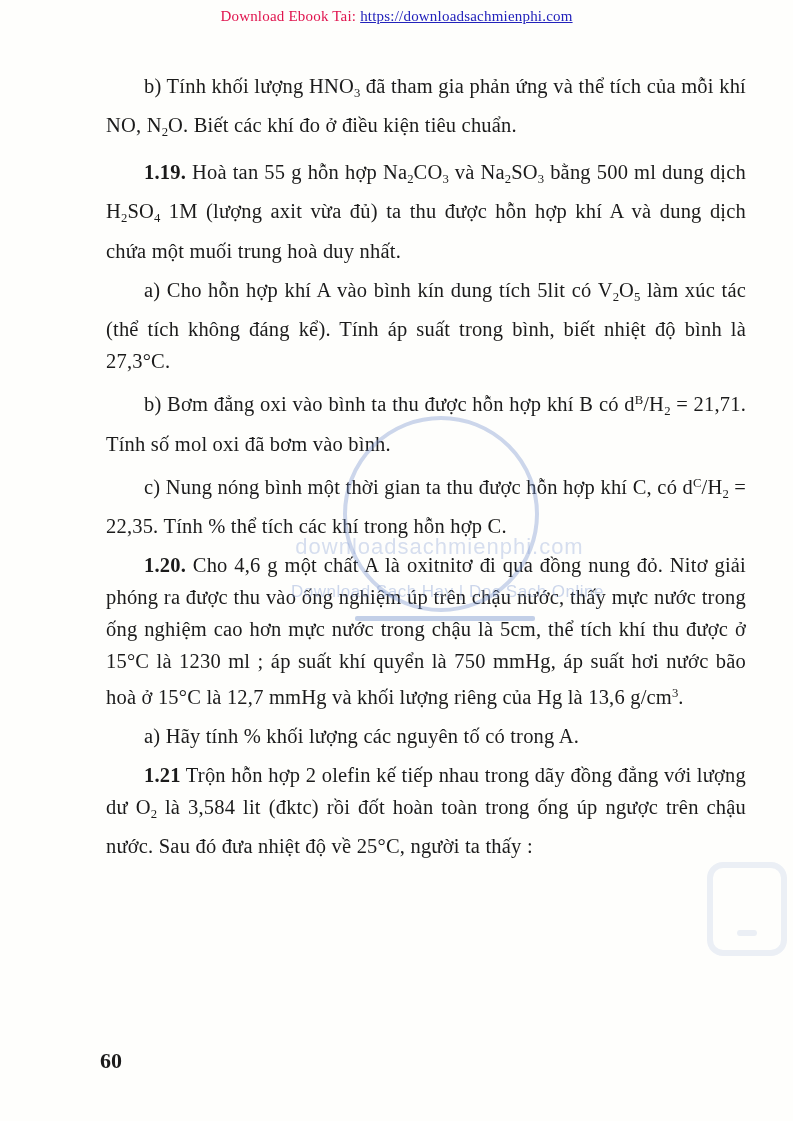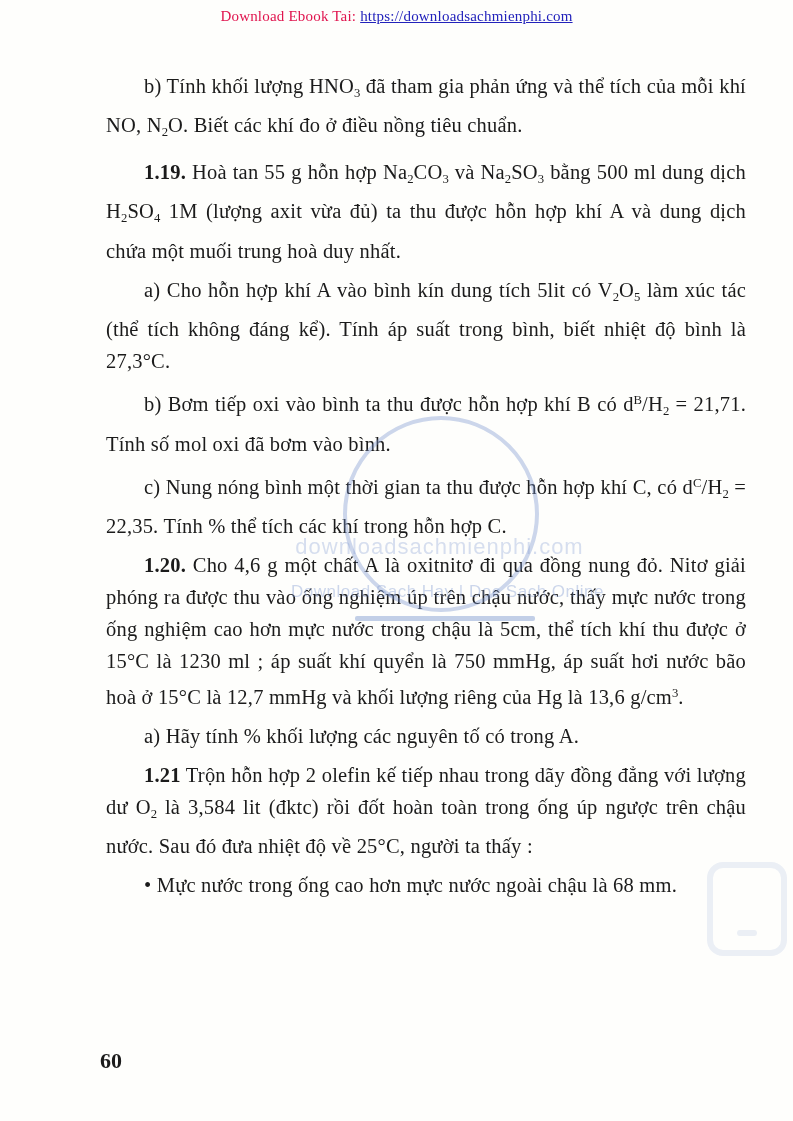--- a/index.html
+++ b/index.html
@@ -79,29 +79,28 @@
 <body>
 
 <div class="page">
 
   <div class="header-line">
     <span class="lbl">Download Ebook Tai:</span>
     <a href="#">https://downloadsachmienphi.com</a>
   </div>
 
   <div class="content" id="content">
-      <p><span>b) Tính khối lượng HNO</span><span class="sub">3</span><span> đã tham gia phản ứng và thể tích của mỗi khí NO, N</span><span class="sub">2</span><span>O. Biết các khí đo ở điều nồng tiêu chuẩn.</span></p>
+      <p><span>b) Tính khối lượng HNO</span><span class="sub">3</span><span> đã tham gia phản ứng và thể tích của mỗi khí NO, N</span><span class="sub">2</span><span>O. Biết các khí đo ở điều kiện tiêu chuẩn.</span></p>
       <p class="prob"><span class="b">1.19.</span><span> Hoà tan 55 g hỗn hợp Na</span><span class="sub">2</span><span>CO</span><span class="sub">3</span><span> và Na</span><span class="sub">2</span><span>SO</span><span class="sub">3</span><span> bằng 500 ml dung dịch H</span><span class="sub">2</span><span>SO</span><span class="sub">4</span><span> 1M (lượng axit vừa đủ) ta thu được hỗn hợp khí A và dung dịch chứa một muối trung hoà duy nhất.</span></p>
       <p><span>a) Cho hỗn hợp khí A vào bình kín dung tích 5lit có V</span><span class="sub">2</span><span>O</span><span class="sub">5</span><span> làm xúc tác (thể tích không đáng kể). Tính áp suất trong bình, biết nhiệt độ bình là 27,3°C.</span></p>
-      <p><span>b) Bơm tiếp oxi vào bình ta thu được hỗn hợp khí B có d</span><span class="sup">B</span><span>/H</span><span class="sub">2</span><span> = 21,71. Tính số mol oxi đã bơm vào bình.</span></p>
+      <p><span>b) Bơm đẳng oxi vào bình ta thu được hỗn hợp khí B có d</span><span class="sup">B</span><span>/H</span><span class="sub">2</span><span> = 21,71. Tính số mol oxi đã bơm vào bình.</span></p>
       <p><span>c) Nung nóng bình một thời gian ta thu được hỗn hợp khí C, có d</span><span class="sup">C</span><span>/H</span><span class="sub">2</span><span> = 22,35. Tính % thể tích các khí trong hỗn hợp C.</span></p>
       <p class="prob"><span class="b">1.20.</span><span> Cho 4,6 g một chất A là oxitnitơ đi qua đồng nung đỏ. Nitơ giải phóng ra được thu vào ống nghiệm úp trên chậu nước, thấy mực nước trong ống nghiệm cao hơn mực nước trong chậu là 5cm, thể tích khí thu được ở 15°C là 1230 ml ; áp suất khí quyển là 750 mmHg, áp suất hơi nước bão hoà ở 15°C  là 12,7 mmHg và khối lượng riêng của Hg là 13,6 g/cm</span><span class="sup">3</span><span>.</span></p>
       <p><span>a) Hãy tính % khối lượng các nguyên tố có trong A.</span></p>
       <p class="prob"><span class="b">1.21</span><span> Trộn hỗn hợp 2 olefin kế tiếp nhau trong dãy đồng đẳng với lượng dư O</span><span class="sub">2</span><span> là 3,584 lit (đktc) rồi đốt hoàn toàn trong ống úp ngược trên chậu nước. Sau đó đưa nhiệt độ về 25°C, người ta thấy :</span></p>
-      <p><span>• Mực nước trong ống cao hơn mực nước ngoài chậu là 68 mm.</span></p>
     </div>
 
   <div class="watermark">
     <div class="wm-circle">
       <div class="wm-book"></div>
     </div>
     <div class="wm-text1">downloadsachmienphi.com</div>
     <div class="wm-text2">Download Sach Hay | Doc Sach Online</div>
     <div class="wm-bar"></div>
   </div>

